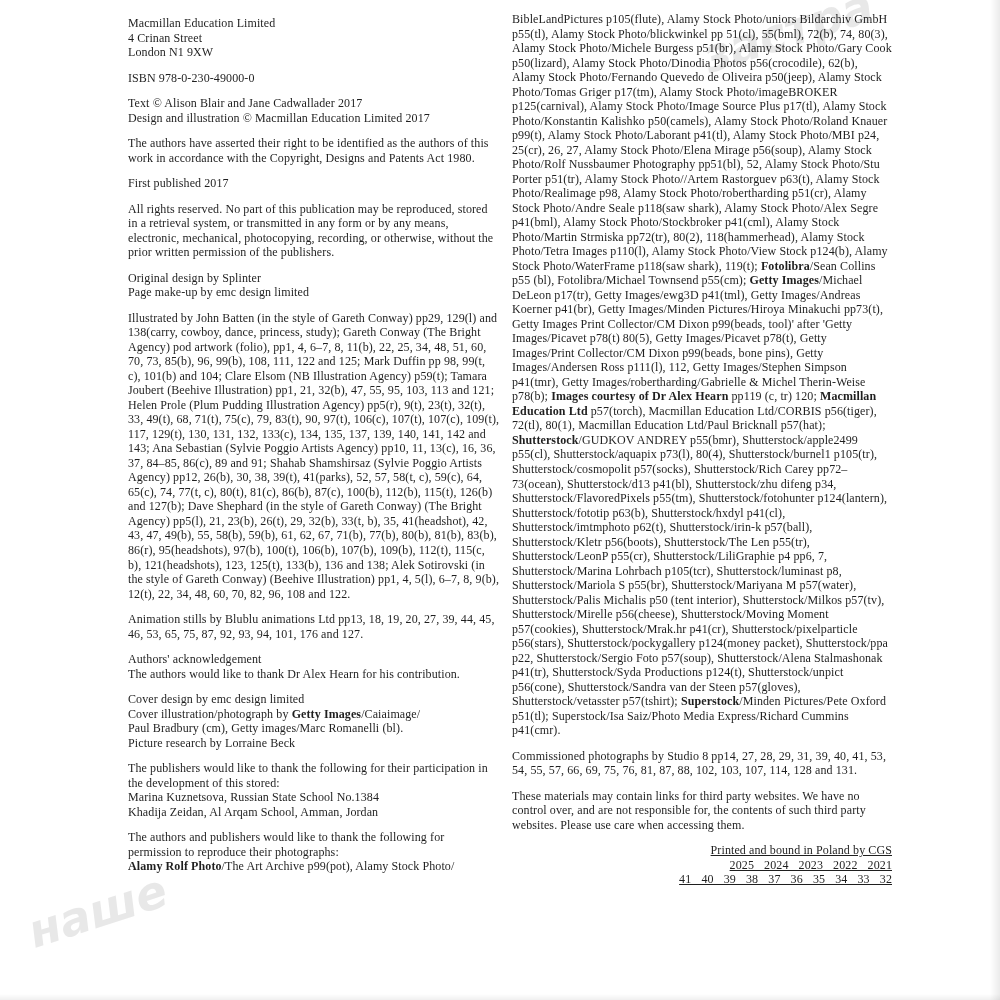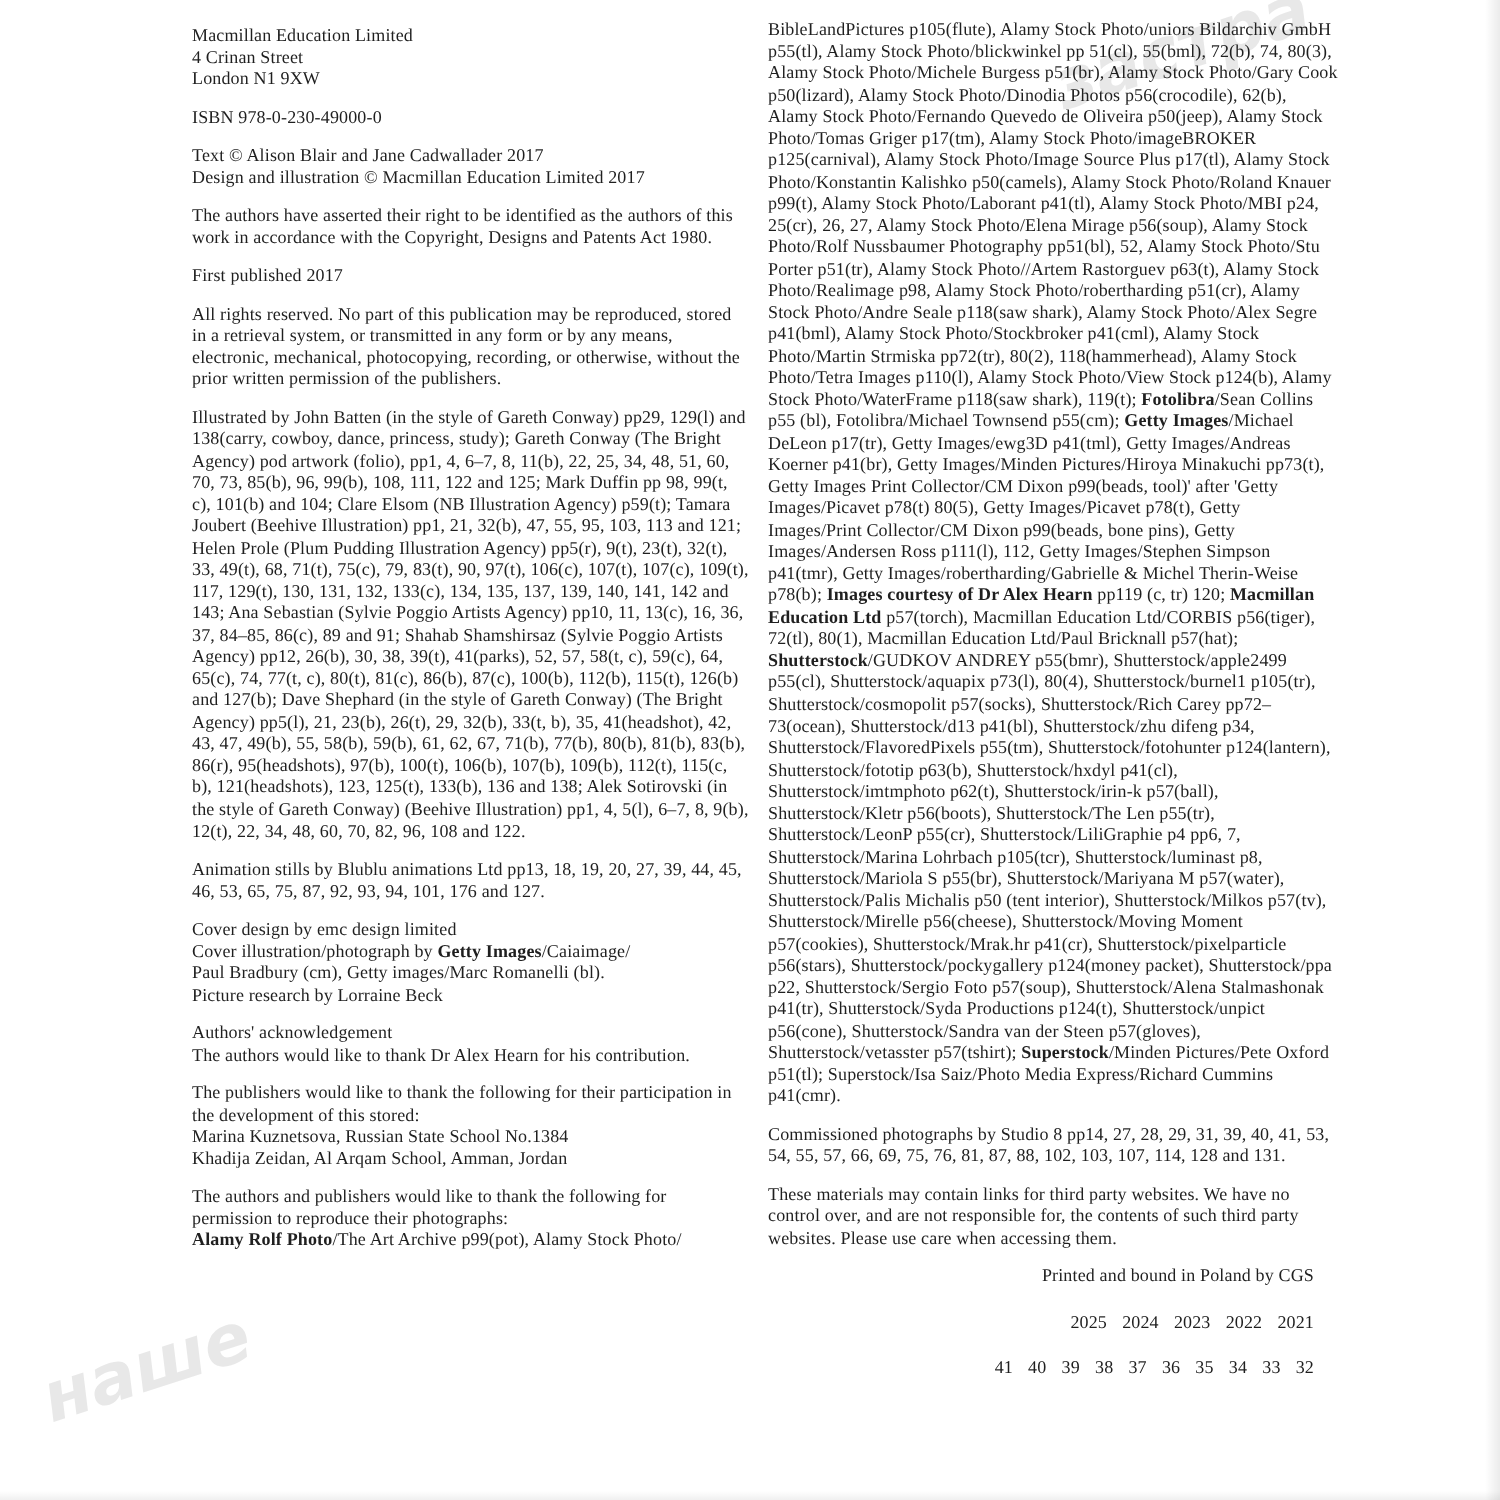--- a/index.html
+++ b/index.html
@@ -16,21 +16,21 @@
     position: absolute;
     font-size: 12px;
     line-height: 1.21;
     letter-spacing: 0.1px;
   }
   .col-left  { left: 128px; top: 16px; width: 372px; }
   .col-right { left: 512px; top: 12px; width: 380px; }
   .col p { margin: 0 0 11px; white-space: pre-line; }
   .b { font-weight: bold; }
   .right { text-align: right; }
-  .footer-line { margin: 16px !important; }
+  .footer-line { margin: 0 !important; text-decoration: underline; }
   .footer-top { margin-top: 9px !important; }
   .nums { word-spacing: 7px; }
   .watermark {
     position: absolute;
     font-family: "DejaVu Sans", sans-serif;
     font-weight: bold;
     font-style: italic;
     font-size: 46px;
     color: rgba(150, 150, 150, 0.22);
     transform: rotate(-18deg);
@@ -58,28 +58,30 @@
   <div class="col col-left">
       <p><span>Macmillan Education Limited
 4 Crinan Street
 London N1 9XW</span></p>
       <p><span>ISBN 978-0-230-49000-0</span></p>
       <p><span>Text © Alison Blair and Jane Cadwallader 2017
 Design and illustration © Macmillan Education Limited 2017</span></p>
       <p><span>The authors have asserted their right to be identified as the authors of this work in accordance with the Copyright, Designs and Patents Act 1980.</span></p>
       <p><span>First published 2017</span></p>
       <p><span>All rights reserved. No part of this publication may be reproduced, stored in a retrieval system, or transmitted in any form or by any means, electronic, mechanical, photocopying, recording, or otherwise, without the prior written permission of the publishers.</span></p>
+      <p><span>Original design by Splinter
+Page make-up by emc design limited</span></p>
       <p><span>Illustrated by John Batten (in the style of Gareth Conway) pp29, 129(l) and 138(carry, cowboy, dance, princess, study); Gareth Conway (The Bright Agency) pod artwork (folio), pp1, 4, 6–7, 8, 11(b), 22, 25, 34, 48, 51, 60, 70, 73, 85(b), 96, 99(b), 108, 111, 122 and 125; Mark Duffin pp 98, 99(t, c), 101(b) and 104; Clare Elsom (NB Illustration Agency) p59(t); Tamara Joubert (Beehive Illustration) pp1, 21, 32(b), 47, 55, 95, 103, 113 and 121; Helen Prole (Plum Pudding Illustration Agency) pp5(r), 9(t), 23(t), 32(t), 33, 49(t), 68, 71(t), 75(c), 79, 83(t), 90, 97(t), 106(c), 107(t), 107(c), 109(t), 117, 129(t), 130, 131, 132, 133(c), 134, 135, 137, 139, 140, 141, 142 and 143; Ana Sebastian (Sylvie Poggio Artists Agency) pp10, 11, 13(c), 16, 36, 37, 84–85, 86(c), 89 and 91; Shahab Shamshirsaz (Sylvie Poggio Artists Agency) pp12, 26(b), 30, 38, 39(t), 41(parks), 52, 57, 58(t, c), 59(c), 64, 65(c), 74, 77(t, c), 80(t), 81(c), 86(b), 87(c), 100(b), 112(b), 115(t), 126(b) and 127(b); Dave Shephard (in the style of Gareth Conway) (The Bright Agency) pp5(l), 21, 23(b), 26(t), 29, 32(b), 33(t, b), 35, 41(headshot), 42, 43, 47, 49(b), 55, 58(b), 59(b), 61, 62, 67, 71(b), 77(b), 80(b), 81(b), 83(b), 86(r), 95(headshots), 97(b), 100(t), 106(b), 107(b), 109(b), 112(t), 115(c, b), 121(headshots), 123, 125(t), 133(b), 136 and 138; Alek Sotirovski (in the style of Gareth Conway) (Beehive Illustration) pp1, 4, 5(l), 6–7, 8, 9(b), 12(t), 22, 34, 48, 60, 70, 82, 96, 108 and 122.</span></p>
       <p><span>Animation stills by Blublu animations Ltd pp13, 18, 19, 20, 27, 39, 44, 45, 46, 53, 65, 75, 87, 92, 93, 94, 101, 176 and 127.</span></p>
+      <p><span>Authors' acknowledgement
+The authors would like to thank Dr Alex Hearn for his contribution.</span></p>
       <p><span>Cover design by emc design limited
 Cover illustration/photograph by </span><span class="b">Getty Images</span><span>/Caiaimage/
 Paul Bradbury (cm), Getty images/Marc Romanelli (bl).
 Picture research by Lorraine Beck</span></p>
-      <p><span>Authors' acknowledgement
-The authors would like to thank Dr Alex Hearn for his contribution.</span></p>
       <p><span>The publishers would like to thank the following for their participation in the development of this stored:
 Marina Kuznetsova, Russian State School No.1384
 Khadija Zeidan, Al Arqam School, Amman, Jordan</span></p>
       <p><span>The authors and publishers would like to thank the following for permission to reproduce their photographs:
 </span><span class="b">Alamy Rolf Photo</span><span>/The Art Archive p99(pot), Alamy Stock Photo/</span></p>
     </div>
   <div class="col col-right">
       <p><span>BibleLandPictures p105(flute), Alamy Stock Photo/uniors Bildarchiv GmbH p55(tl), Alamy Stock Photo/blickwinkel pp 51(cl), 55(bml), 72(b), 74, 80(3), Alamy Stock Photo/Michele Burgess p51(br), Alamy Stock Photo/Gary Cook p50(lizard), Alamy Stock Photo/Dinodia Photos p56(crocodile), 62(b), Alamy Stock Photo/Fernando Quevedo de Oliveira p50(jeep), Alamy Stock Photo/Tomas Griger p17(tm), Alamy Stock Photo/imageBROKER p125(carnival), Alamy Stock Photo/Image Source Plus p17(tl), Alamy Stock Photo/Konstantin Kalishko p50(camels), Alamy Stock Photo/Roland Knauer p99(t), Alamy Stock Photo/Laborant p41(tl), Alamy Stock Photo/MBI p24, 25(cr), 26, 27, Alamy Stock Photo/Elena Mirage p56(soup), Alamy Stock Photo/Rolf Nussbaumer Photography pp51(bl), 52, Alamy Stock Photo/Stu Porter p51(tr), Alamy Stock Photo//Artem Rastorguev p63(t), Alamy Stock Photo/Realimage p98, Alamy Stock Photo/robertharding p51(cr), Alamy Stock Photo/Andre Seale p118(saw shark), Alamy Stock Photo/Alex Segre p41(bml), Alamy Stock Photo/Stockbroker p41(cml), Alamy Stock Photo/Martin Strmiska pp72(tr), 80(2), 118(hammerhead), Alamy Stock Photo/Tetra Images p110(l), Alamy Stock Photo/View Stock p124(b), Alamy Stock Photo/WaterFrame p118(saw shark), 119(t); </span><span class="b">Fotolibra</span><span>/Sean Collins p55 (bl), Fotolibra/Michael Townsend p55(cm); </span><span class="b">Getty Images</span><span>/Michael DeLeon p17(tr), Getty Images/ewg3D p41(tml), Getty Images/Andreas Koerner p41(br), Getty Images/Minden Pictures/Hiroya Minakuchi pp73(t), Getty Images Print Collector/CM Dixon p99(beads, tool)' after 'Getty Images/Picavet p78(t) 80(5), Getty Images/Picavet p78(t), Getty Images/Print Collector/CM Dixon p99(beads, bone pins), Getty Images/Andersen Ross p111(l), 112, Getty Images/Stephen Simpson p41(tmr), Getty Images/robertharding/Gabrielle &amp; Michel Therin-Weise p78(b); </span><span class="b">Images courtesy of Dr Alex Hearn</span><span> pp119 (c, tr) 120; </span><span class="b">Macmillan Education Ltd</span><span> p57(torch), Macmillan Education Ltd/CORBIS p56(tiger), 72(tl), 80(1), Macmillan Education Ltd/Paul Bricknall p57(hat); </span><span class="b">Shutterstock</span><span>/GUDKOV ANDREY p55(bmr), Shutterstock/apple2499 p55(cl), Shutterstock/aquapix p73(l), 80(4), Shutterstock/burnel1 p105(tr), Shutterstock/cosmopolit p57(socks), Shutterstock/Rich Carey pp72–73(ocean), Shutterstock/d13 p41(bl), Shutterstock/zhu difeng p34, Shutterstock/FlavoredPixels p55(tm), Shutterstock/fotohunter p124(lantern), Shutterstock/fototip p63(b), Shutterstock/hxdyl p41(cl), Shutterstock/imtmphoto p62(t), Shutterstock/irin-k p57(ball), Shutterstock/Kletr p56(boots), Shutterstock/The Len p55(tr), Shutterstock/LeonP p55(cr), Shutterstock/LiliGraphie p4 pp6, 7, Shutterstock/Marina Lohrbach p105(tcr), Shutterstock/luminast p8, Shutterstock/Mariola S p55(br), Shutterstock/Mariyana M p57(water), Shutterstock/Palis Michalis p50 (tent interior), Shutterstock/Milkos p57(tv), Shutterstock/Mirelle p56(cheese), Shutterstock/Moving Moment p57(cookies), Shutterstock/Mrak.hr p41(cr), Shutterstock/pixelparticle p56(stars), Shutterstock/pockygallery p124(money packet), Shutterstock/ppa p22, Shutterstock/Sergio Foto p57(soup), Shutterstock/Alena Stalmashonak p41(tr), Shutterstock/Syda Productions p124(t), Shutterstock/unpict p56(cone), Shutterstock/Sandra van der Steen p57(gloves), Shutterstock/vetasster p57(tshirt); </span><span class="b">Superstock</span><span>/Minden Pictures/Pete Oxford p51(tl); Superstock/Isa Saiz/Photo Media Express/Richard Cummins p41(cmr).</span></p>
       <p><span>Commissioned photographs by Studio 8 pp14, 27, 28, 29, 31, 39, 40, 41, 53, 54, 55, 57, 66, 69, 75, 76, 81, 87, 88, 102, 103, 107, 114, 128 and 131.</span></p>
       <p><span>These materials may contain links for third party websites. We have no control over, and are not responsible for, the contents of such third party websites. Please use care when accessing them.</span></p>

